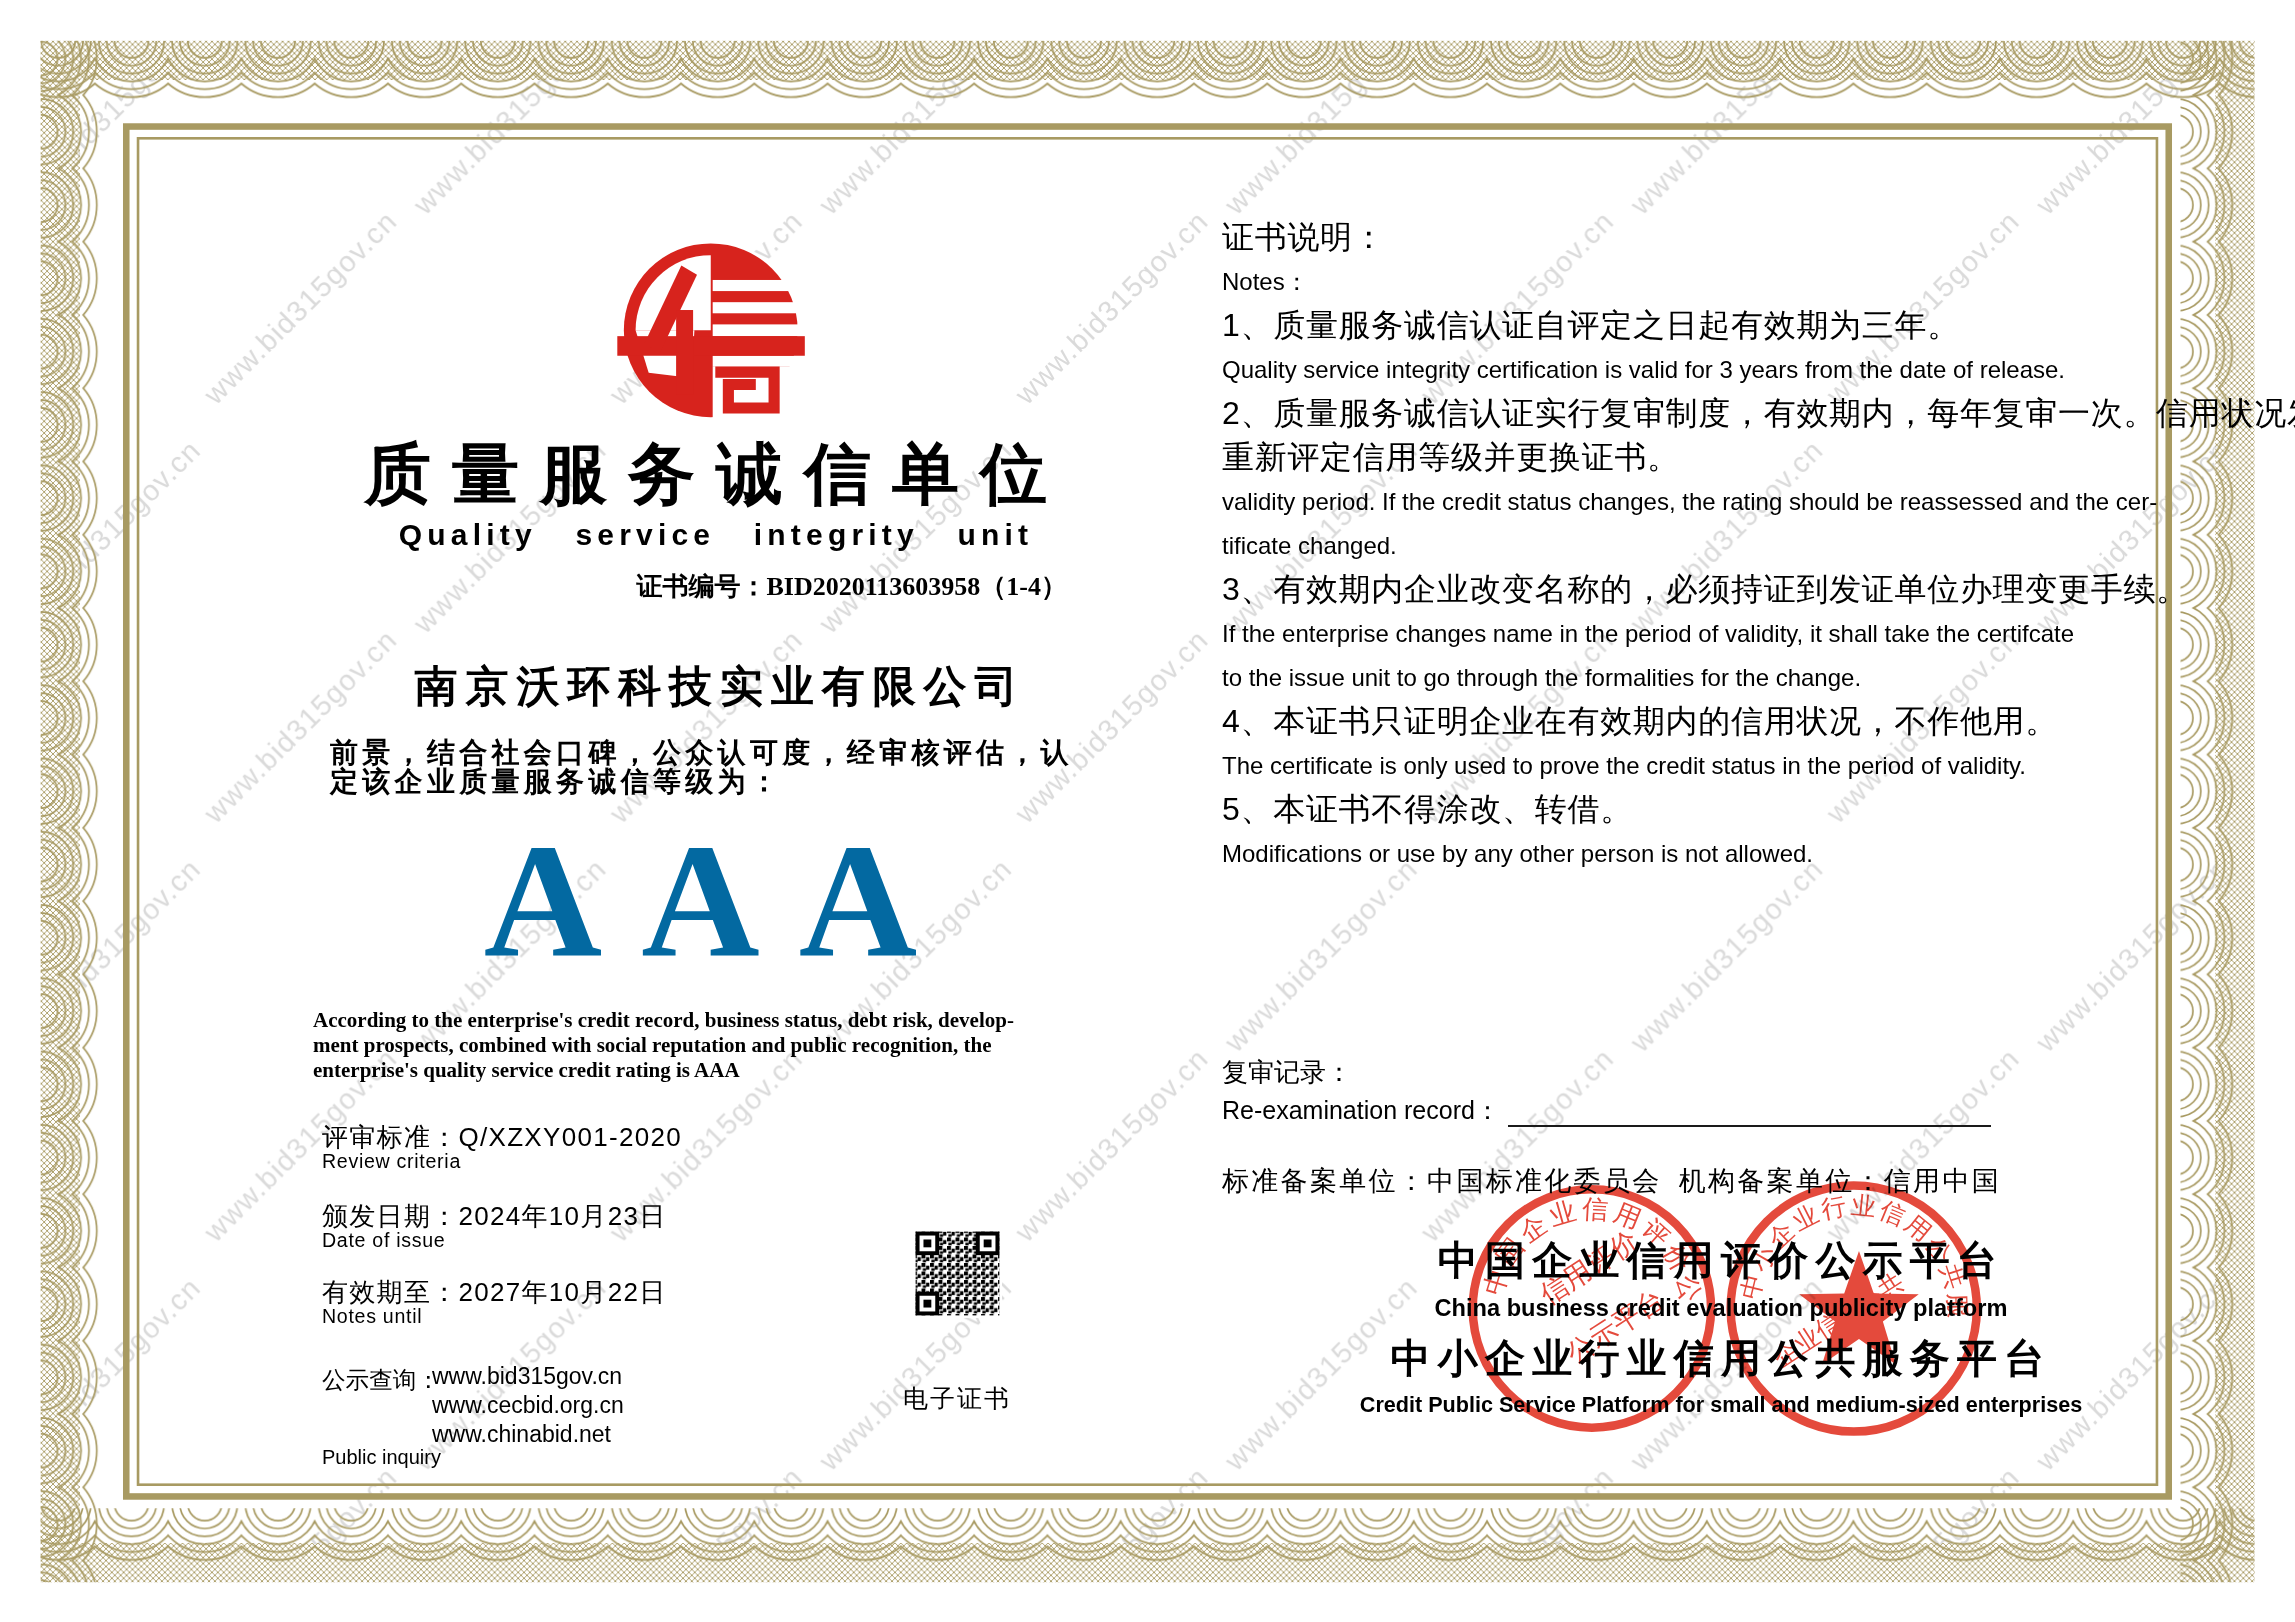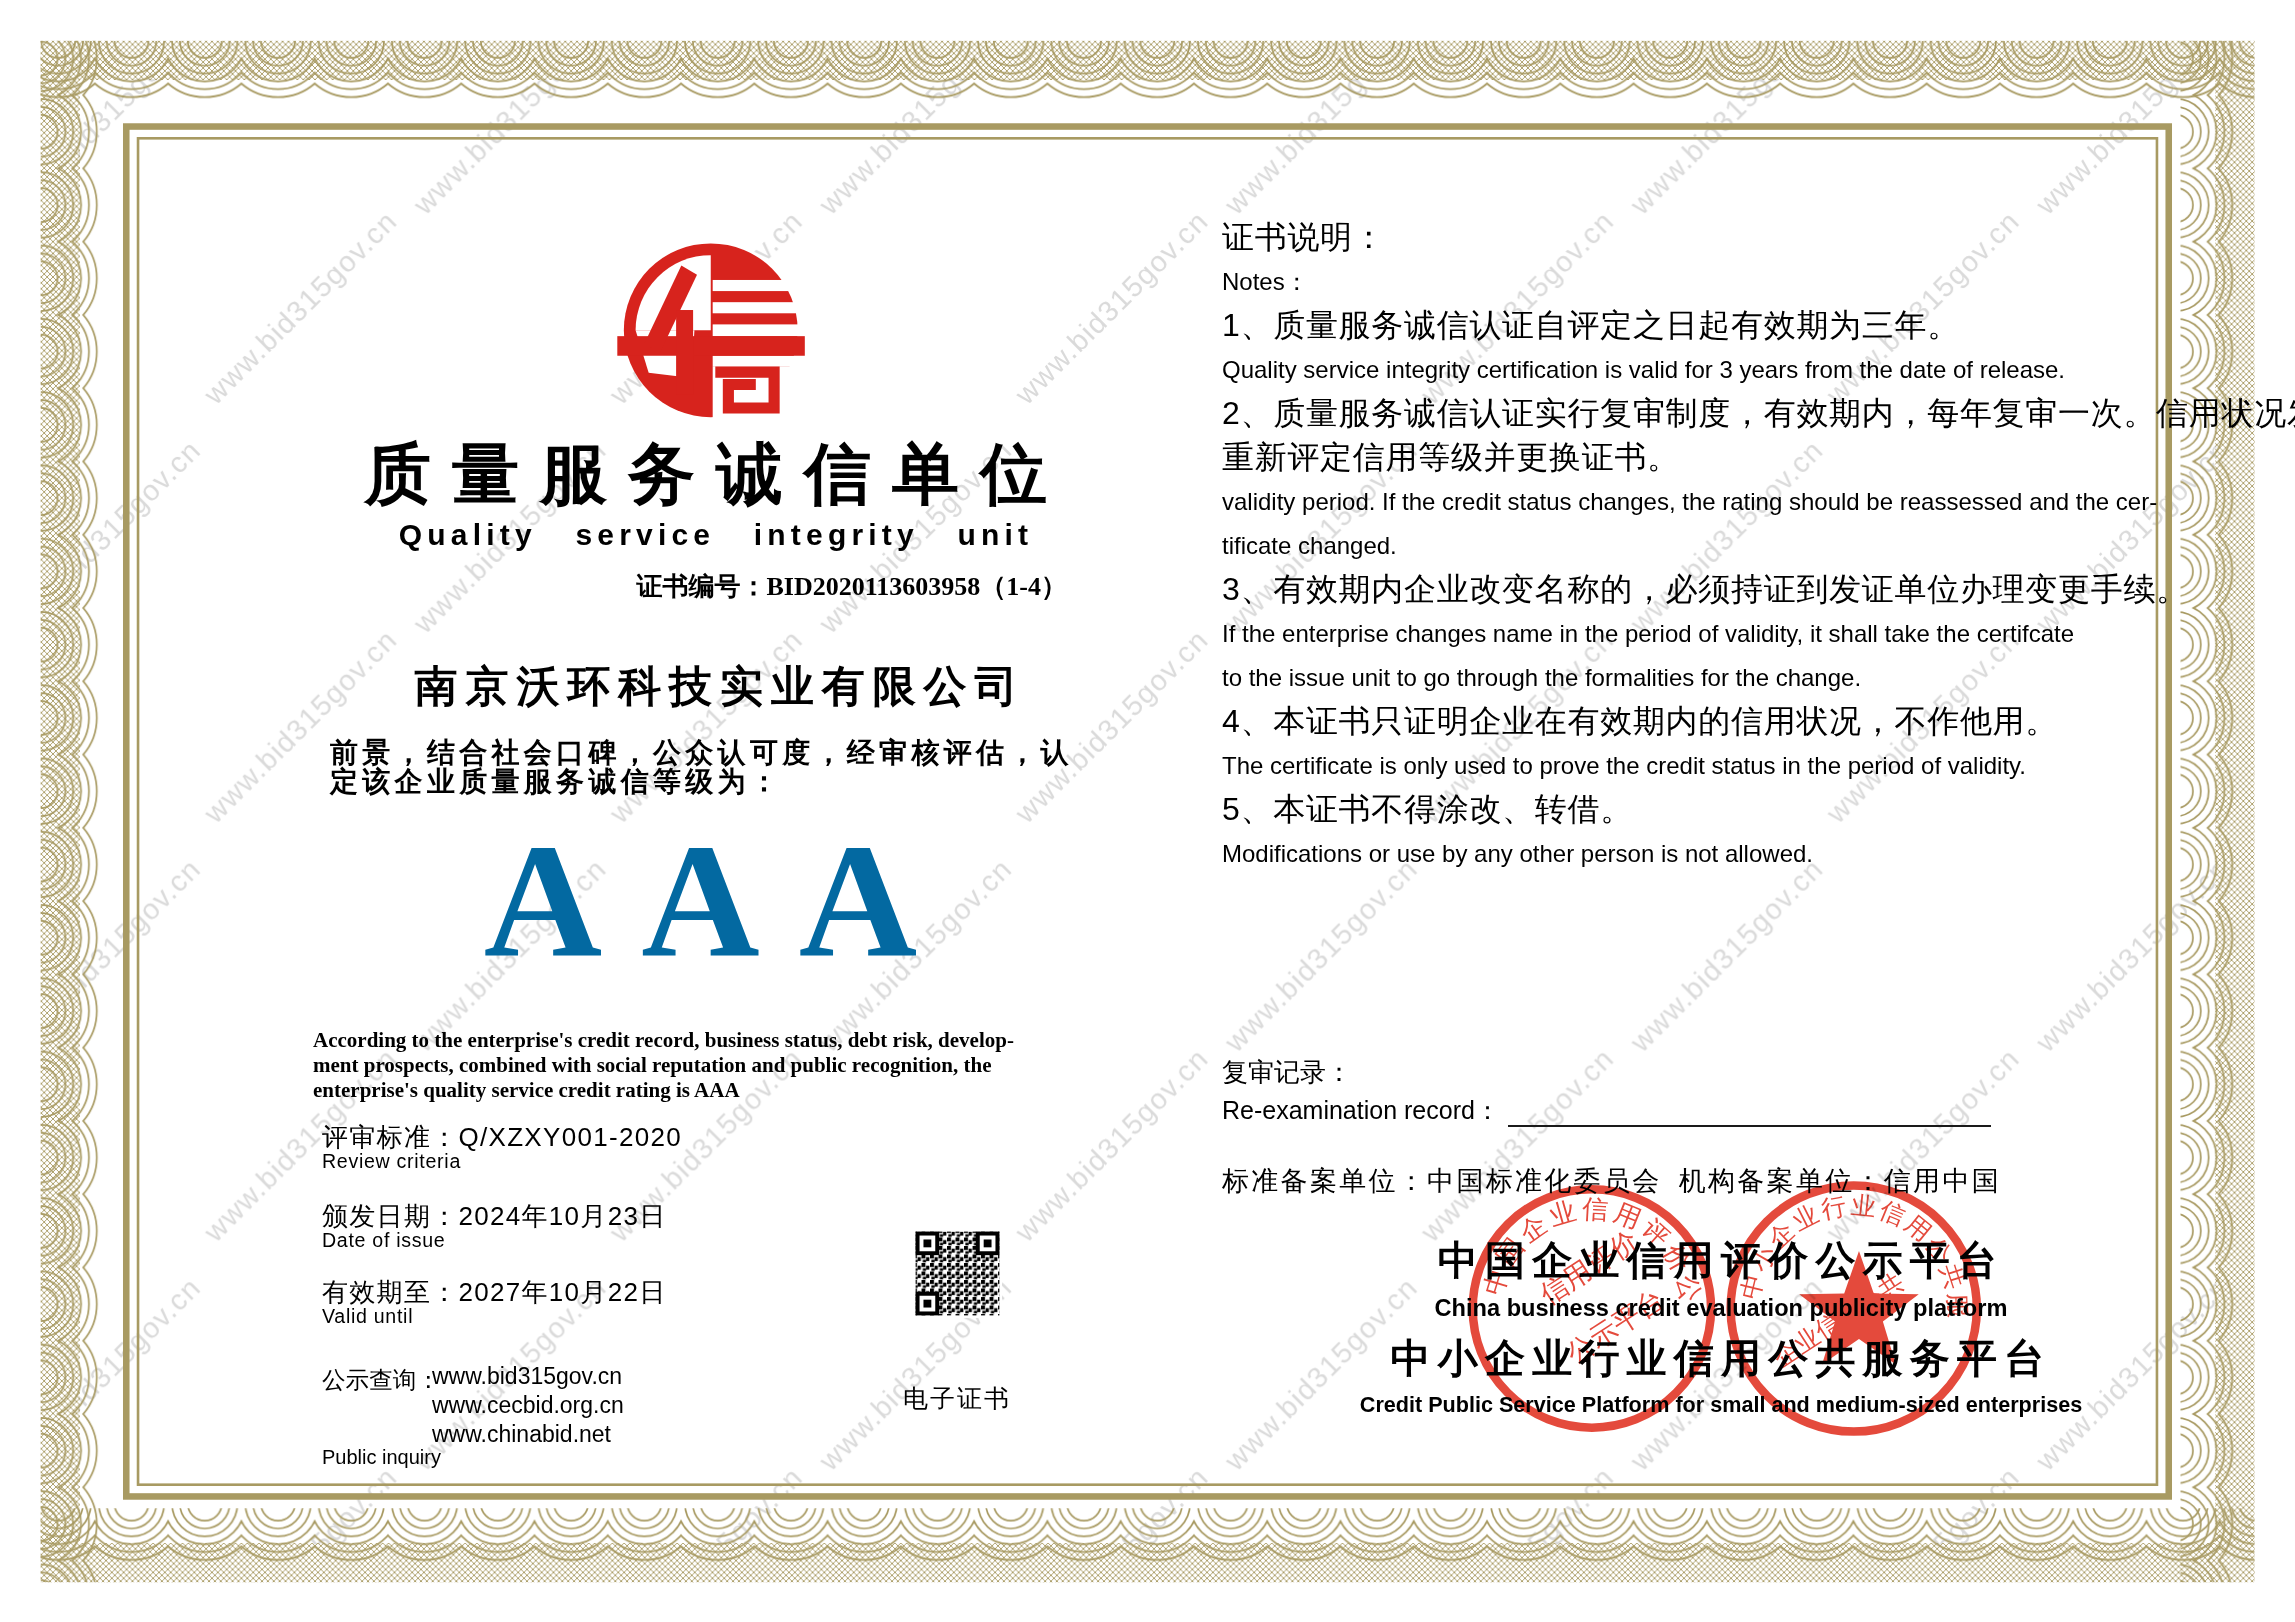--- a/index.html
+++ b/index.html
@@ -11,21 +11,21 @@
   .abs{position:absolute;z-index:2;}
   .cjk{font-family:"Liberation Sans",sans-serif;}
   .serif{font-family:"Liberation Serif",serif;}
   .center{text-align:center;}
   .cert-title{font-size:67px;font-weight:900;letter-spacing:21px;white-space:nowrap;}
   .cert-sub{font-size:30px;font-weight:600;letter-spacing:5.2px;word-spacing:25px;white-space:nowrap;}
   .cert-no{font-size:26px;font-weight:700;white-space:nowrap;}
   .company{font-size:43px;font-weight:700;letter-spacing:7.9px;white-space:nowrap;}
   .para-cn{font-size:28px;line-height:29.4px;letter-spacing:4.3px;text-align:justify;font-weight:600;}
   .rating{font-size:164px;font-weight:700;letter-spacing:39px;line-height:1;}
-  .para-en{font-size:21px;line-height:25px;font-weight:700;text-align:justify;margin-top:20px;}
+  .para-en{font-size:21px;line-height:25px;font-weight:700;text-align:justify;}
   .dlabel{font-size:26px;letter-spacing:1.3px;white-space:nowrap;}
   .dsub{font-size:19.6px;letter-spacing:0.7px;}
   .url{font-size:23px;line-height:29px;}
   .note-line{height:44px;display:flex;align-items:center;white-space:nowrap;}
   .note-cn{font-size:32px;letter-spacing:0.7px;text-align:right;}
   .note-en{font-size:24px;}
   .filing{font-size:27px;letter-spacing:2.3px;font-weight:500;white-space:nowrap;}
   .plat-cn{font-size:40px;font-weight:800;letter-spacing:7.2px;white-space:nowrap;}
   .plat-en1{font-size:23.6px;font-weight:600;margin-top:6.5px;white-space:nowrap;}
   .plat-en2{font-size:21.6px;font-weight:700;white-space:nowrap;}
@@ -151,21 +151,21 @@
 <div class="abs dsub" style="left:322px;top:1150px;">Review criteria</div>
 
 <div class="abs cjk dlabel" style="left:322px;top:1199px;">
   <span>颁发日期：</span><span>2024年10月23日</span>
 </div>
 <div class="abs dsub" style="left:322px;top:1229px;">Date of issue</div>
 
 <div class="abs cjk dlabel" style="left:322px;top:1275px;">
   <span>有效期至：</span><span>2027年10月22日</span>
 </div>
-<div class="abs dsub" style="left:322px;top:1305px;">Valid until</div>
+<div class="abs dsub" style="left:322px;top:1305px;">Notes until</div>
 
 <div class="abs cjk" style="left:322px;top:1364px;font-size:23.6px;text-align:right;">公示查询：</div>
 <div class="abs url" style="left:432px;top:1362px;">
   <div>www.bid315gov.cn</div>
   <div>www.cecbid.org.cn</div>
   <div>www.chinabid.net</div>
 </div>
 <div class="abs" style="left:322px;top:1446px;font-size:20px;">Public inquiry</div>
 
 <svg class="abs" style="left:913px;top:1229px;" width="89" height="89" viewBox="0 0 136 136">

